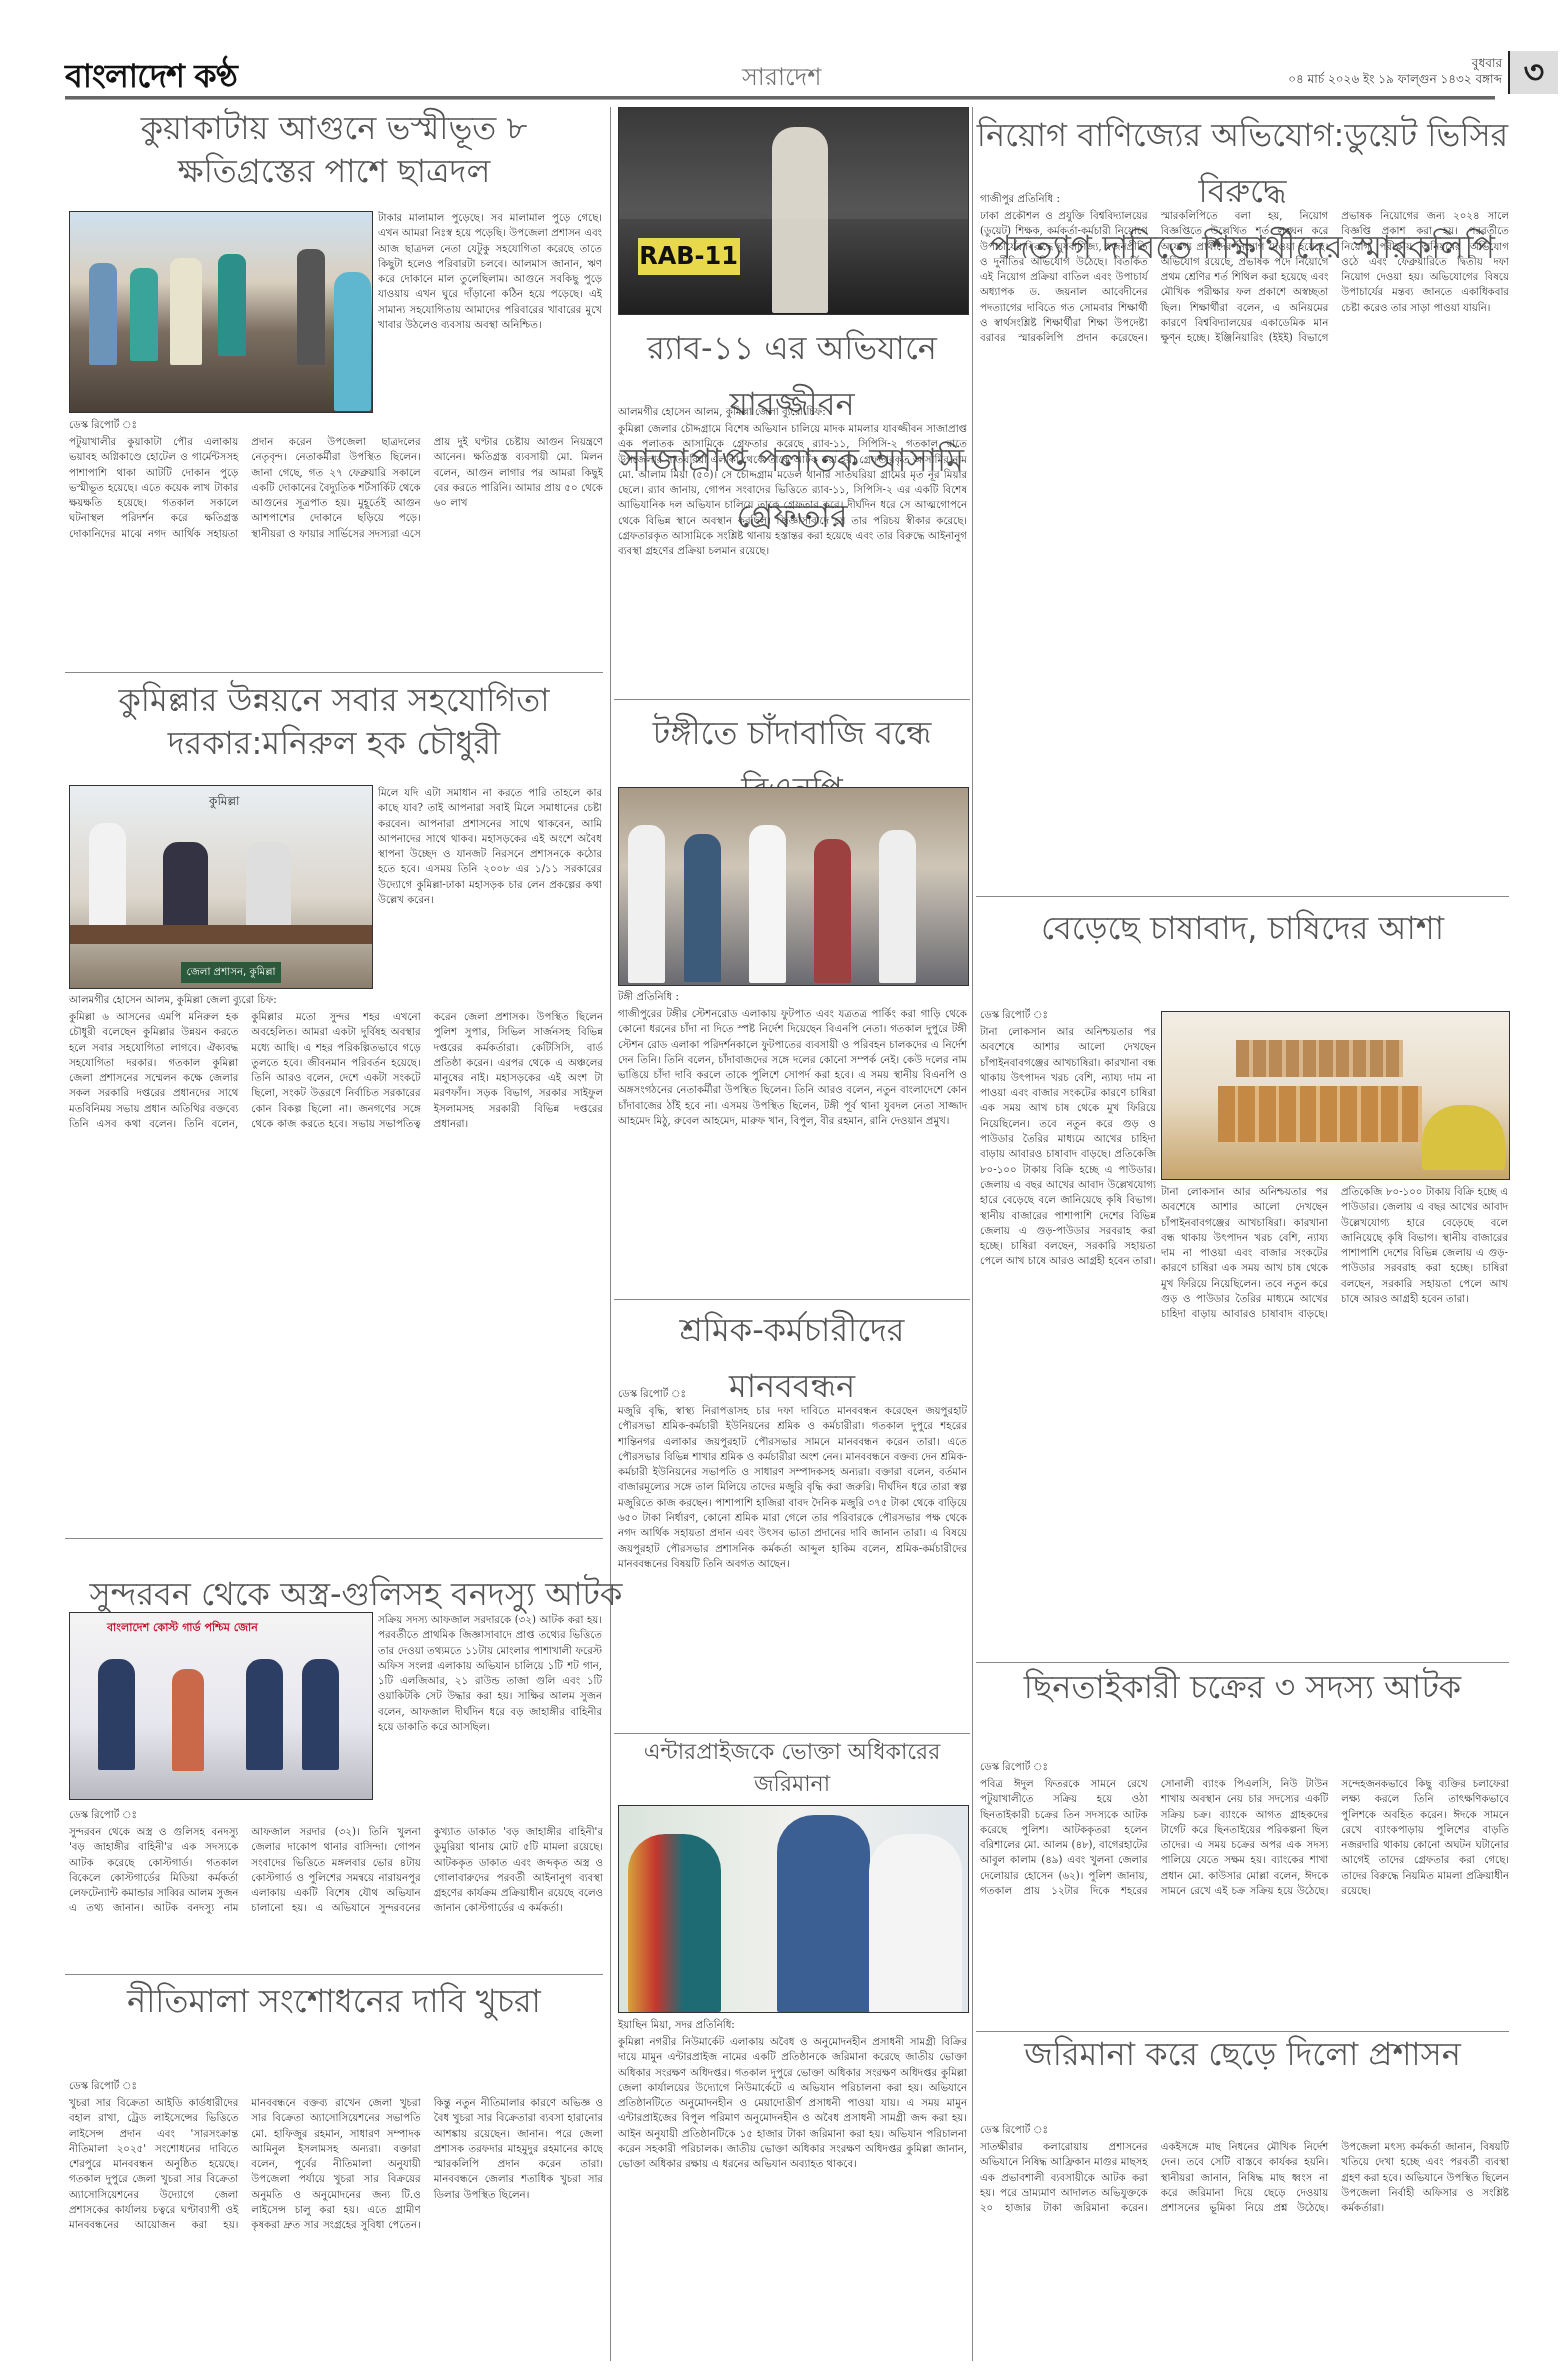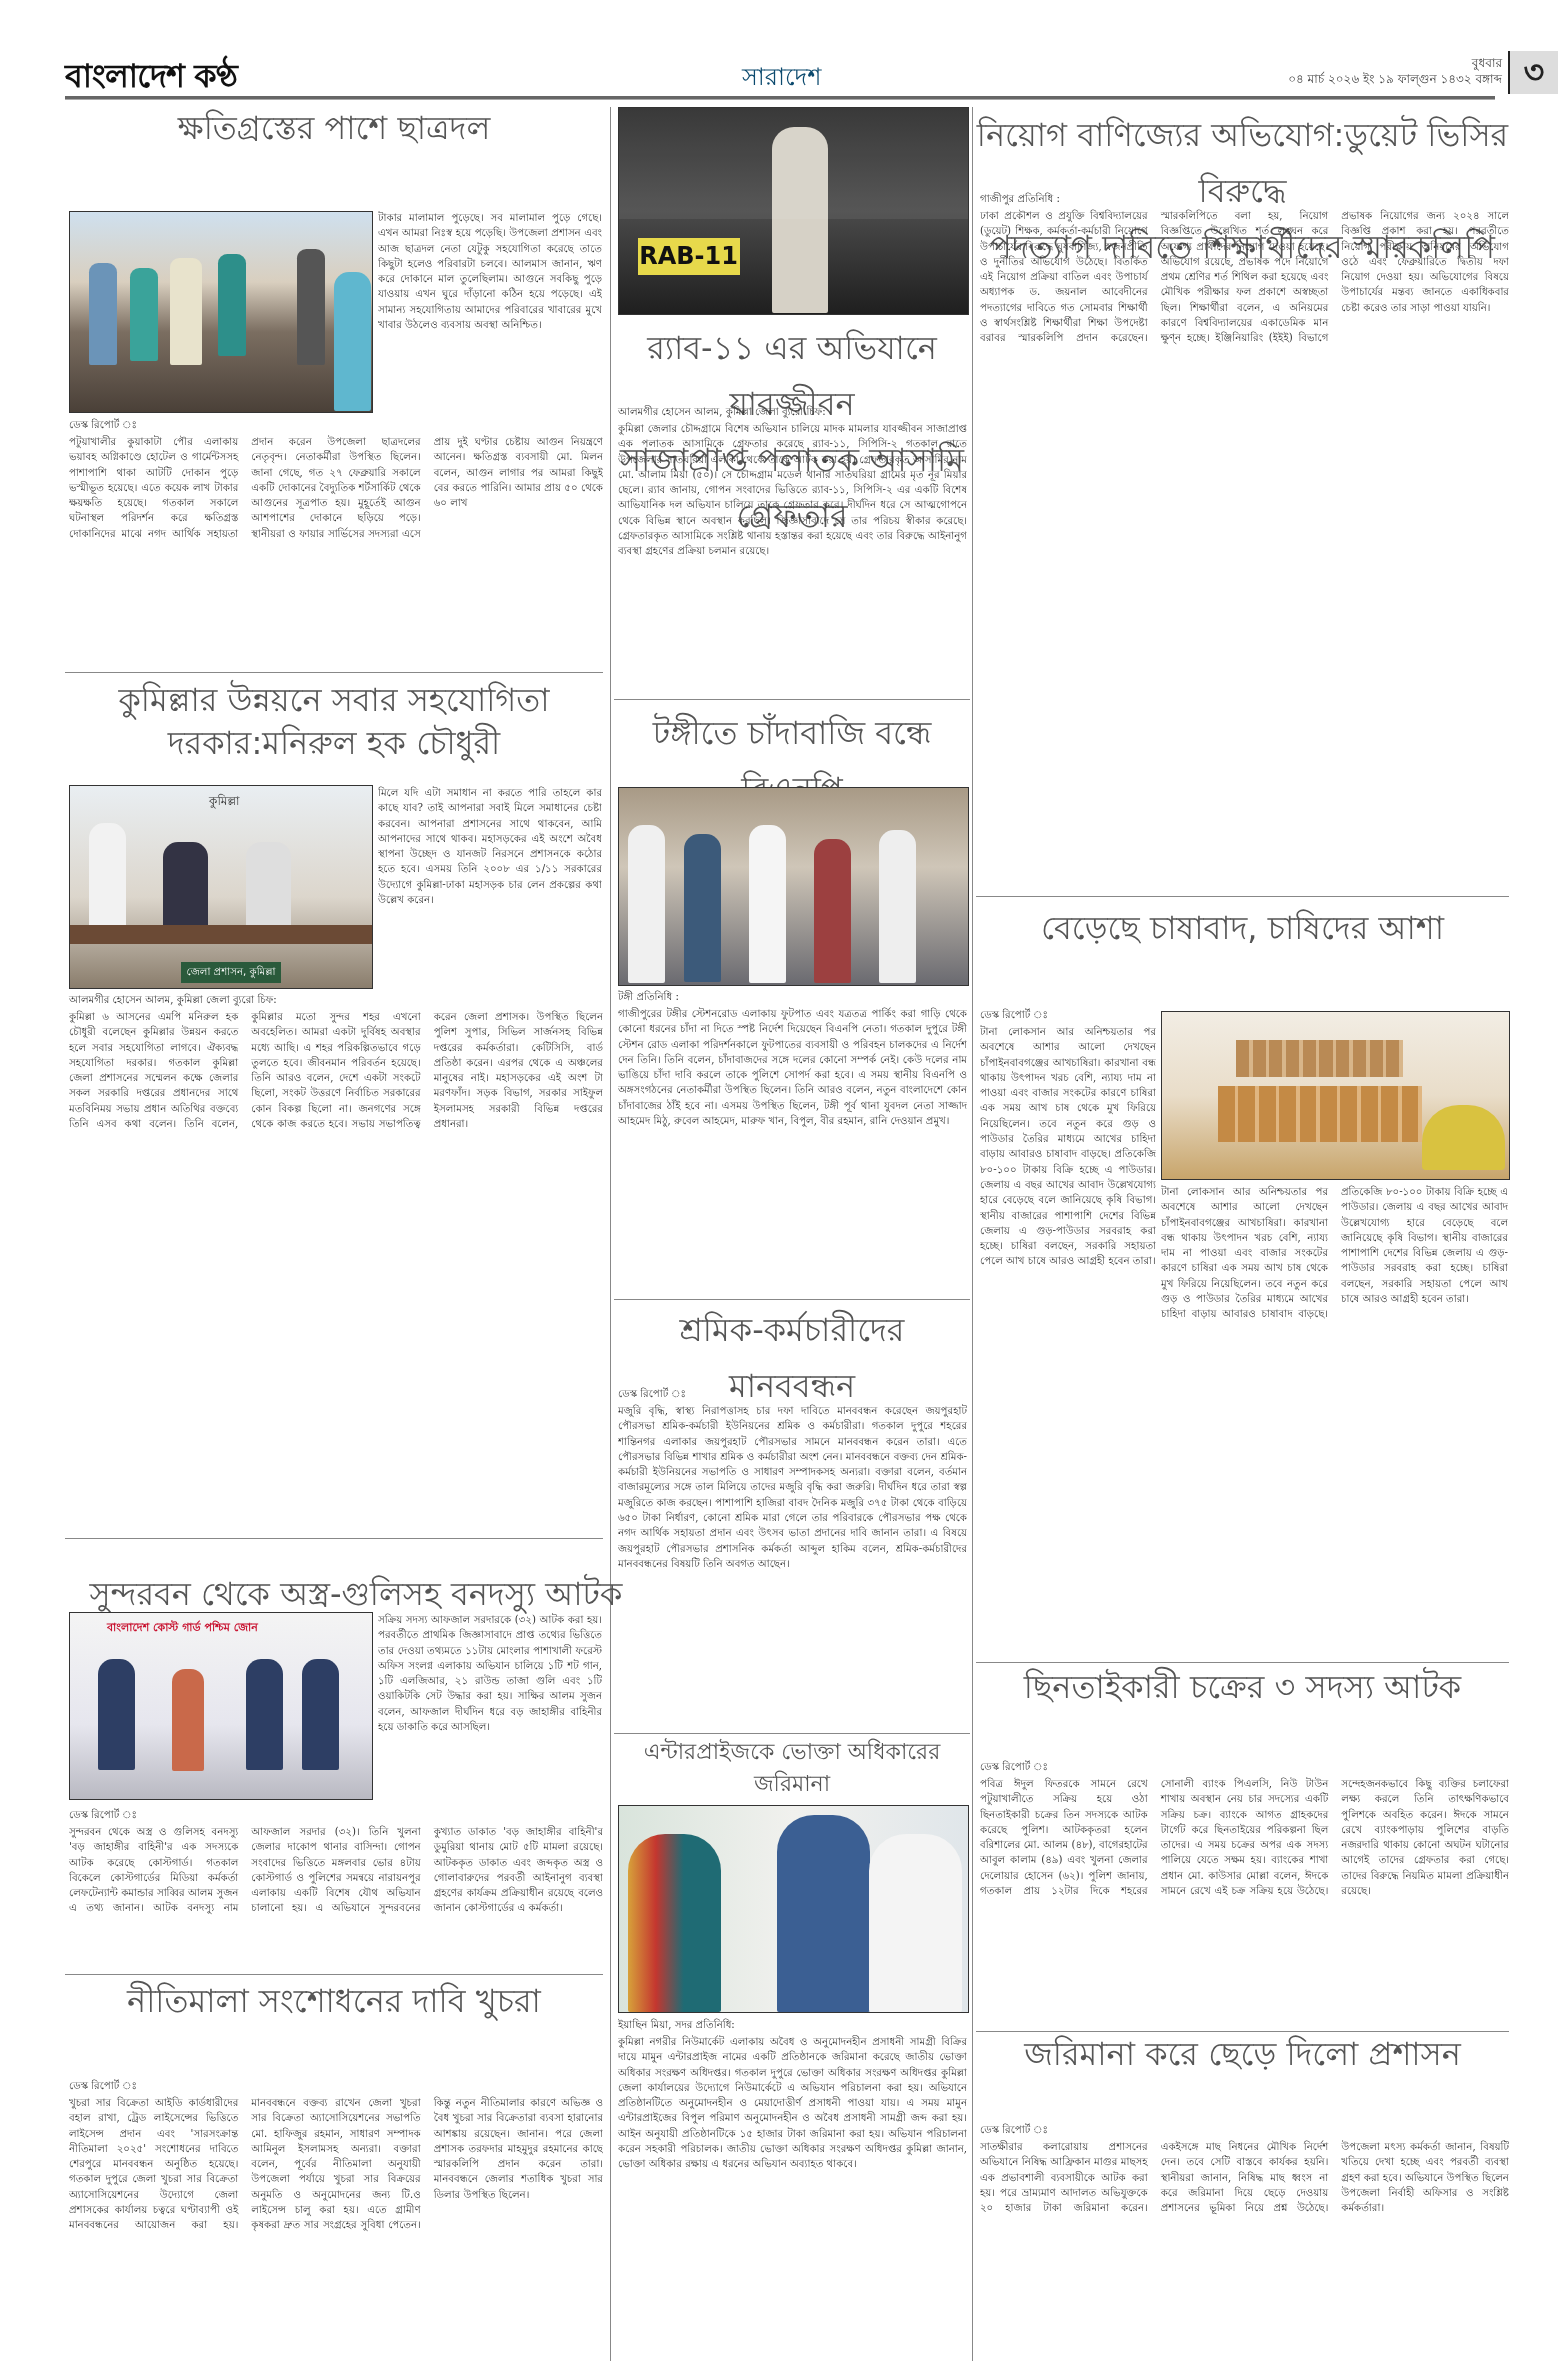--- a/index.html
+++ b/index.html
@@ -1,20 +1,20 @@
 <!DOCTYPE html>
 <html style="font-size:15px"><head>
 <meta charset="utf-8">
 <style>
   html,body{margin:0;padding:0;background:#fff;}
   body{width:1561px;height:2375px;position:relative;overflow:hidden;font-family:"DejaVu Sans",sans-serif;color:#222;}
   .abs{position:absolute;}
   .masthead{left:65px;top:51px;width:1493px;height:46px;}
   .logo{left:0;top:0;font-family:"DejaVu Serif",serif;font-weight:bold;font-size:32px;color:#111;letter-spacing:-0.9px;}
-  .section{left:677px;top:7.4px;font-size:24px;color:#0c4a6e;}
+  .section{left:677px;top:7.4px;font-size:24px;color:#737373;}
   .dateblk{right:56px;top:3.7px;text-align:right;font-size:12px;color:#444;line-height:16.7px;}
   .pageno{right:0;top:0;width:48px;height:43px;background:#ddd;border-left:2.8px solid #222;font-size:32px;font-weight:bold;text-align:center;line-height:43px;}
   .rule{left:65px;top:96px;width:1430px;height:2.8px;background:#666;border-bottom:0.9px solid #aaa;}
   .hl{text-align:center;color:#555;font-size:32px;line-height:43px;font-family:"DejaVu Sans",sans-serif;}
   .hl.sm{font-size:32px;line-height:56px;}
   .body{font-size:10.2px;line-height:15.3px;color:#333;text-align:justify;column-gap:13px;overflow:hidden;font-family:"DejaVu Serif",serif;}
   .photo{border:1.9px solid #333;overflow:hidden;}
   .vrule{width:0.9px;background:#888;}
   .hrule{height:0.9px;background:#888;}
   .kicker{font-size:10.2px;color:#333;font-family:"DejaVu Serif",serif;}
@@ -31,20 +31,21 @@
   </div>
   <div class="abs pageno">৩</div>
 </div>
 <div class="abs rule"></div>
 
 <div class="abs vrule" style="left:610px;top:107px;height:2254px;"></div>
 <div class="abs vrule" style="left:972px;top:107px;height:2254px;"></div>
 
 <div class="abs" style="left:65px;top:107px;width:538px;">
   <div class="hl">
+    <div>কুয়াকাটায় আগুনে ভস্মীভূত ৮</div>
     <div>ক্ষতিগ্রস্তের পাশে ছাত্রদল</div>
   </div>
 </div>
 <div class="abs photo" style="left:69px;top:211px;width:302px;height:200px;background:linear-gradient(180deg,#cfe0ee 0%,#d9cfbf 35%,#7b6e61 60%,#4a4038 100%);">
   <div style="position:absolute;left:18.6px;top:51px;width:28px;height:102px;background:#6b94b8;border-radius:9.3px 9.3px 1.9px 1.9px;"></div>
   <div style="position:absolute;left:60px;top:56px;width:28px;height:93px;background:#3aa39a;border-radius:9.3px 9.3px 1.9px 1.9px;"></div>
   <div style="position:absolute;left:100px;top:46px;width:32px;height:107px;background:#e8e3cc;border-radius:9.3px 9.3px 1.9px 1.9px;"></div>
   <div style="position:absolute;left:148px;top:42px;width:28px;height:102px;background:#2d8f8a;border-radius:9.3px 9.3px 1.9px 1.9px;"></div>
   <div style="position:absolute;left:227px;top:37px;width:28px;height:116px;background:#555;border-radius:9.3px 9.3px 1.9px 1.9px;"></div>
   <div style="position:absolute;left:264px;top:60px;width:37px;height:139px;background:#5fb7cf;border-radius:15px 15px 1.9px 1.9px;"></div>

